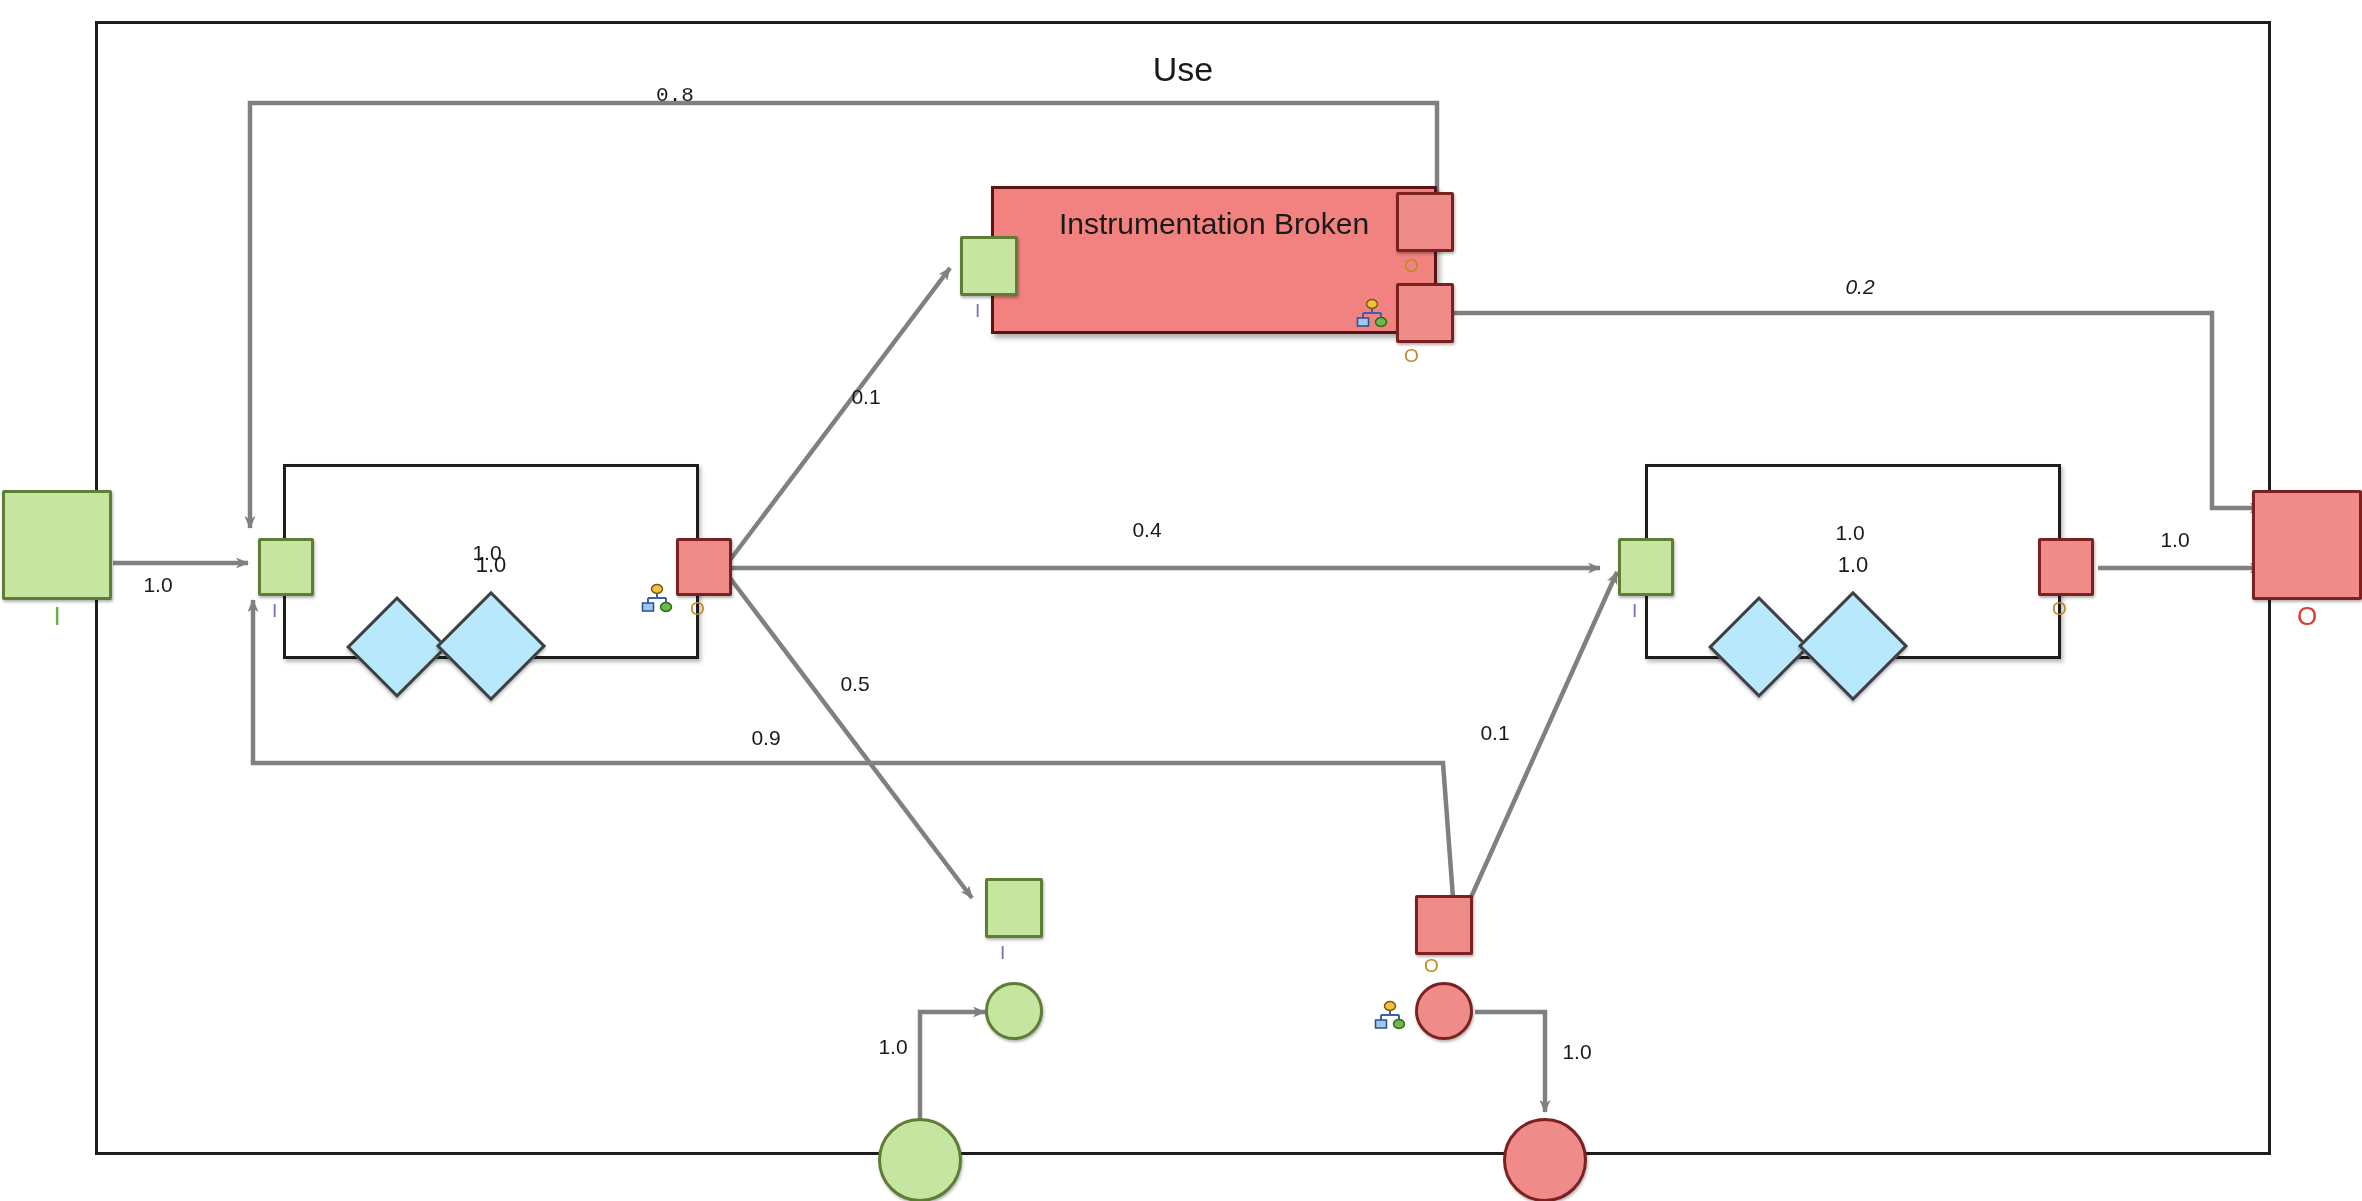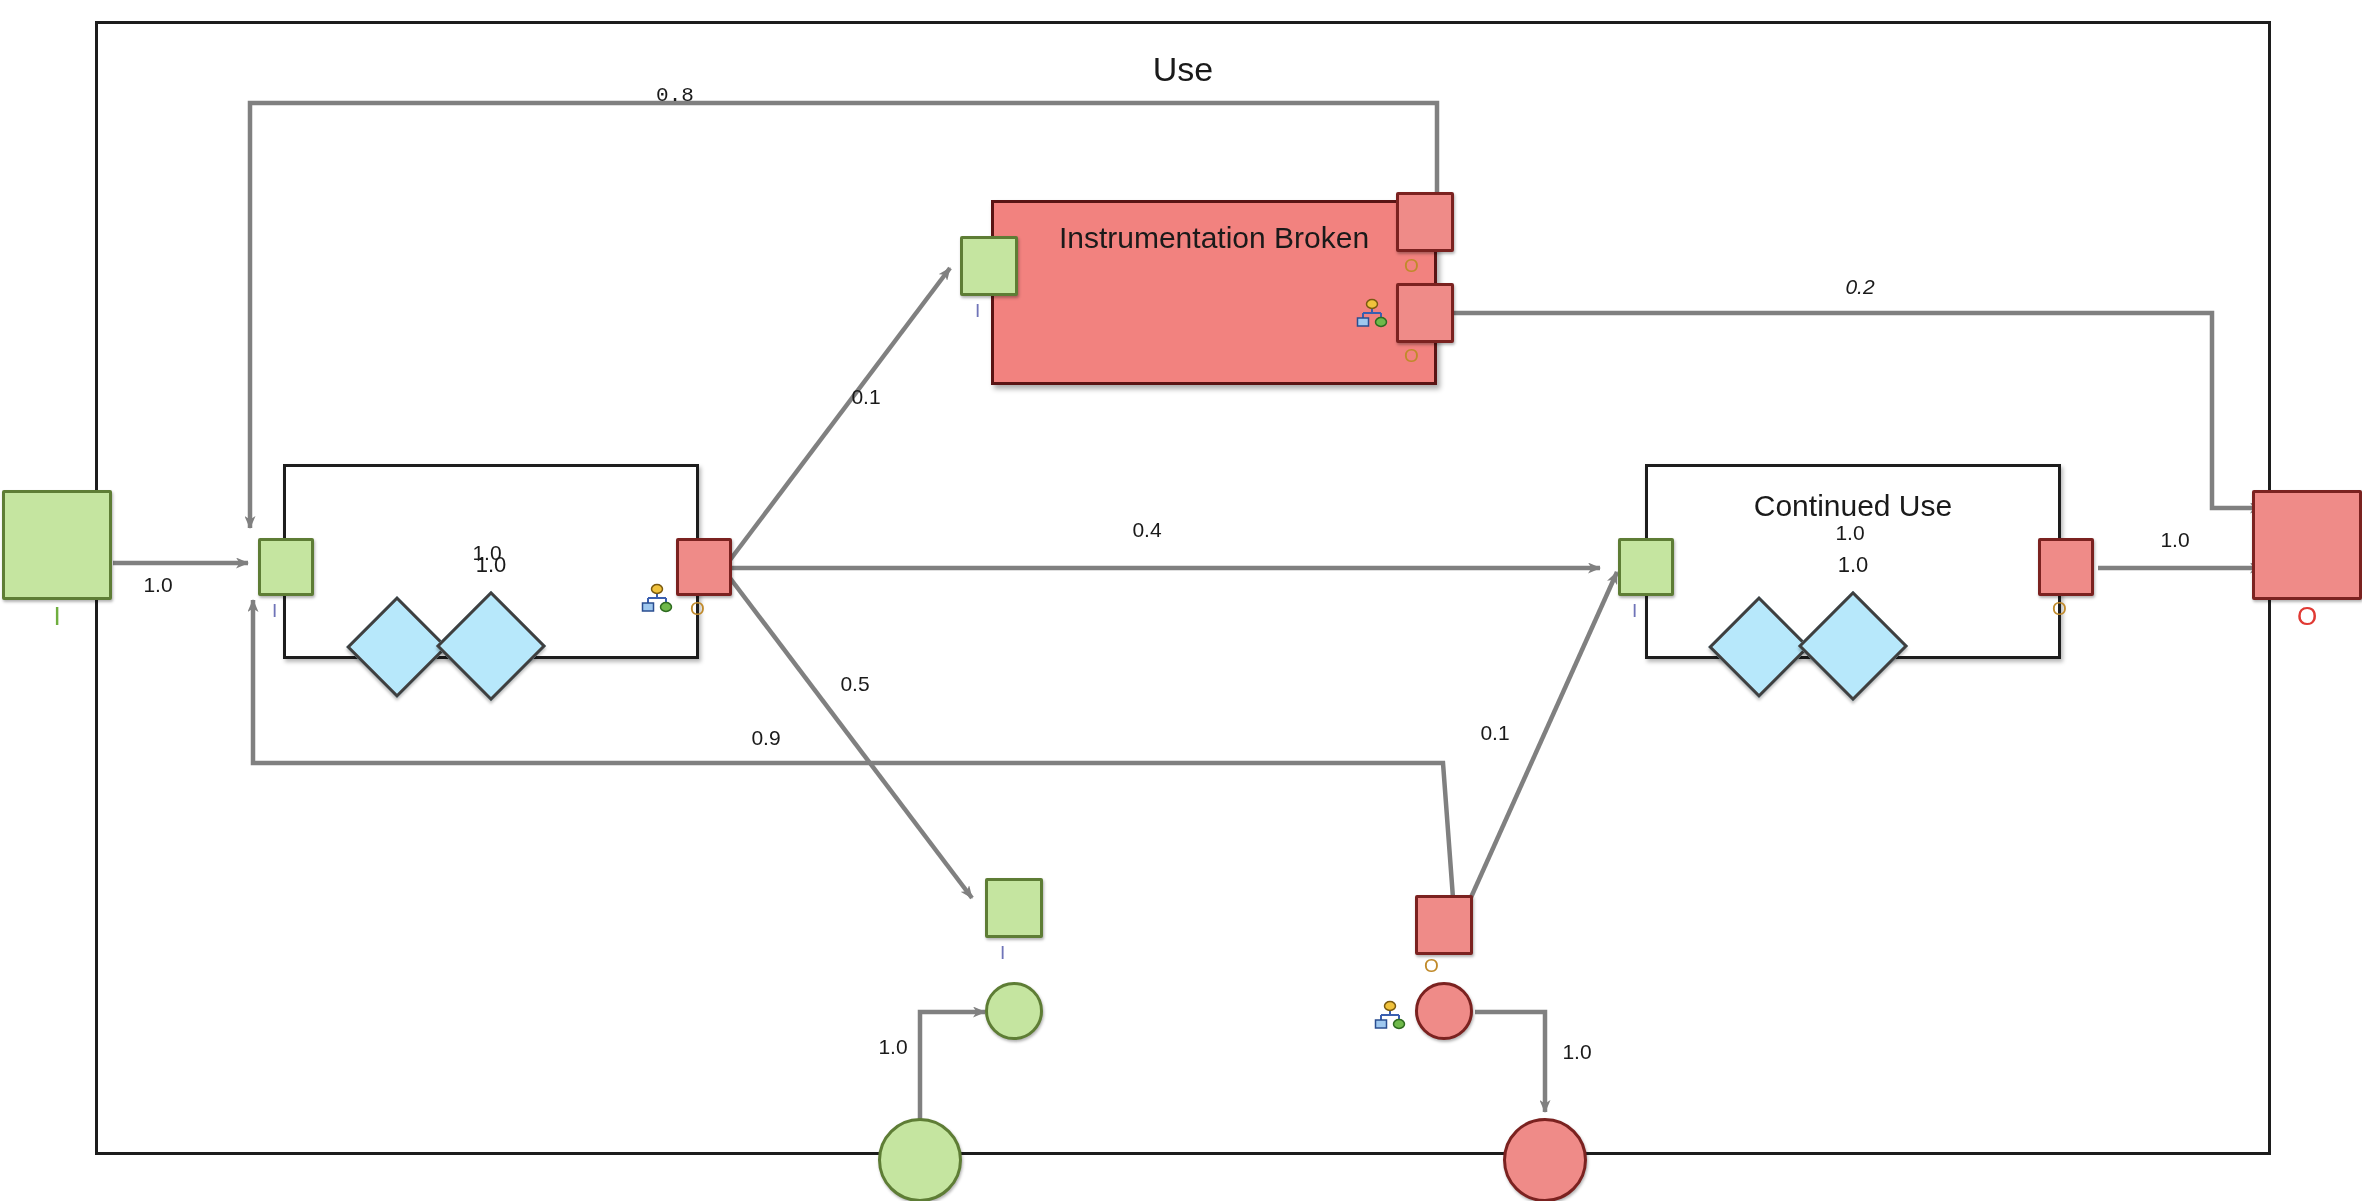--- a/index.html
+++ b/index.html
@@ -98,31 +98,30 @@
   <svg class="treeicon" style="left:640px;top:583px;" viewBox="0 0 34 30">
     <path d="M17,9 L17,15 M8,15 L26,15 M8,15 L8,20 M26,15 L26,20" stroke="#3a5fb0" stroke-width="2" fill="none"></path>
     <ellipse cx="17" cy="6" rx="5.5" ry="4.5" fill="#f0c23c" stroke="#7a5a10" stroke-width="1.5"></ellipse>
     <rect x="2.5" y="20" width="11" height="8" fill="#9fc8ef" stroke="#2a4e90" stroke-width="1.5"></rect>
     <ellipse cx="26" cy="24" rx="5.5" ry="4.5" fill="#6fb94a" stroke="#2e6b20" stroke-width="1.5"></ellipse>
   </svg>
   <div class="diam" style="left:361px;top:611px;width:66px;height:66px;"></div>
   <div class="diam" style="left:452px;top:607px;width:72px;height:72px;"></div>
 
   <div class="node subproc" style="left:1645px;top:448px;width:416px;height:195px;">
-    <div class="ttl sub-title">Continued Use</div>
     <div class="rate" style="top:85px;">1.0</div>
   </div>
   <div class="port p-in p-sq" style="left:1618px;top:538px;width:56px;height:58px;"></div>
   <span class="plabel in" style="left:1632px;top:600px;">I</span>
   <div class="port p-out p-sq" style="left:2038px;top:538px;width:56px;height:58px;"></div>
   <span class="plabel out" style="left:2052px;top:598px;">O</span>
   <div class="diam" style="left:1723px;top:611px;width:66px;height:66px;"></div>
   <div class="diam" style="left:1814px;top:607px;width:72px;height:72px;"></div>
 
-  <div class="node fault" style="left:991px;top:184px;width:446px;height:185px;">
+  <div class="node fault" style="left:991px;top:170px;width:446px;height:148px;">
     <div class="ttl fault-title">Instrumentation Broken</div>
   </div>
   <div class="port p-in p-sq" style="left:960px;top:236px;width:58px;height:60px;"></div>
   <span class="plabel in" style="left:975px;top:300px;">I</span>
   <div class="port p-out p-sq" style="left:1396px;top:192px;width:58px;height:60px;"></div>
   <span class="plabel out" style="left:1404px;top:255px;">O</span>
   <div class="port p-out p-sq" style="left:1396px;top:283px;width:58px;height:60px;"></div>
   <span class="plabel out" style="left:1404px;top:345px;">O</span>
   <svg class="treeicon" style="left:1355px;top:298px;" viewBox="0 0 34 30">
     <path d="M17,9 L17,15 M8,15 L26,15 M8,15 L8,20 M26,15 L26,20" stroke="#3a5fb0" stroke-width="2" fill="none"></path>

